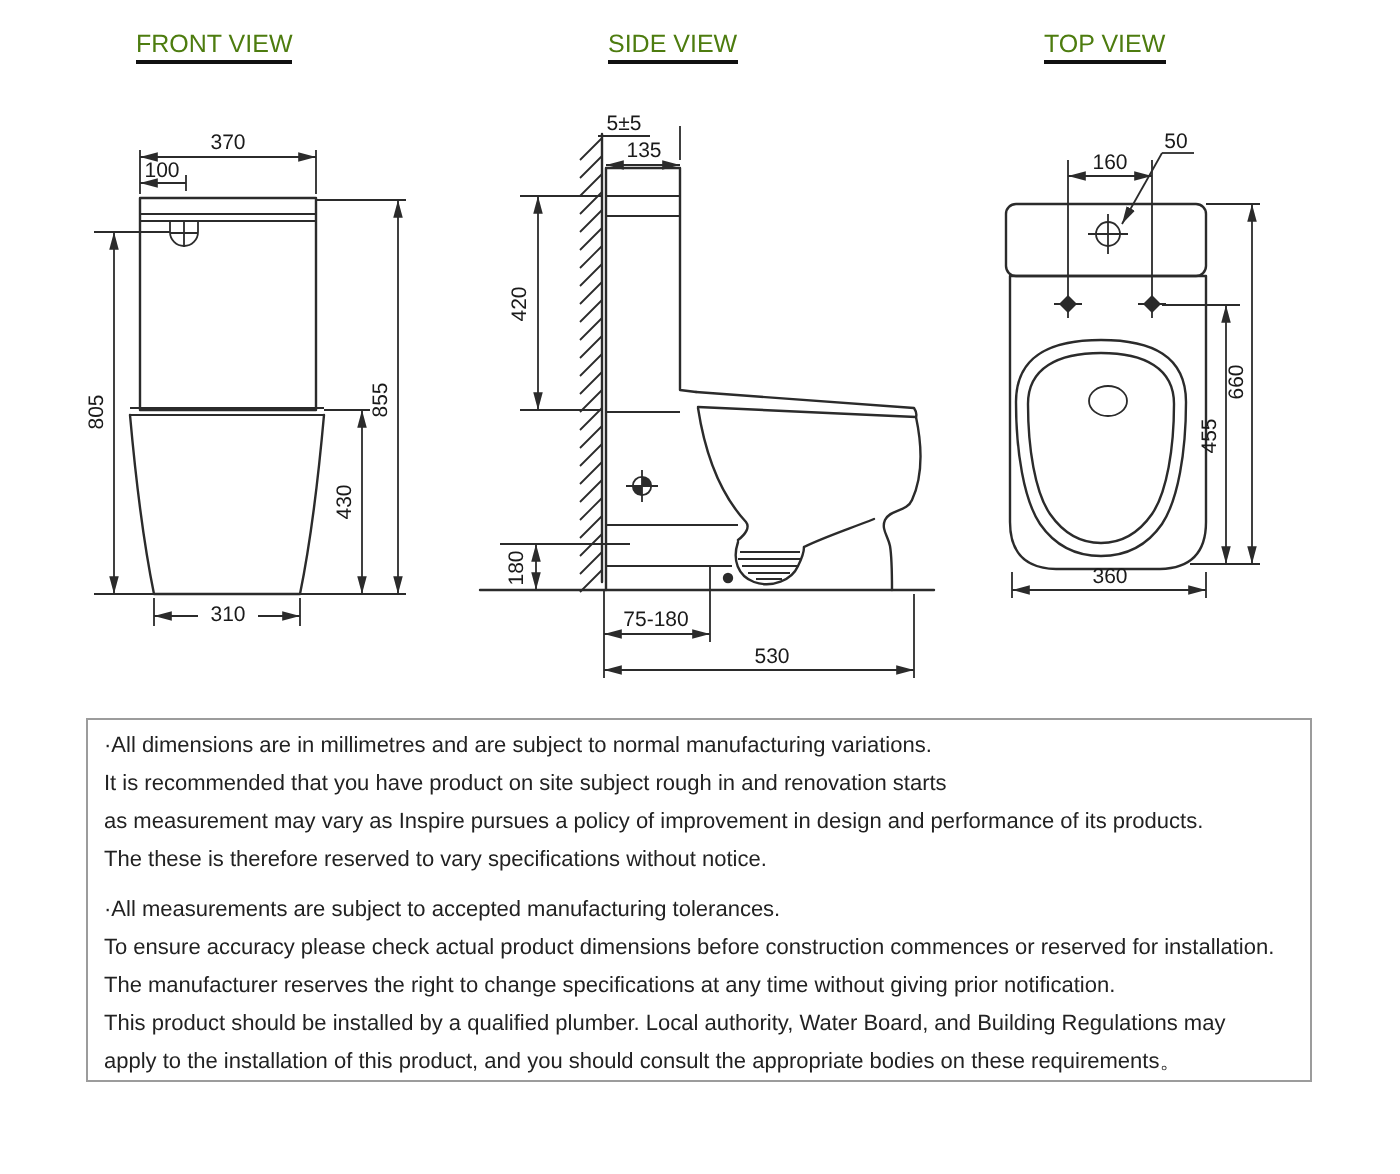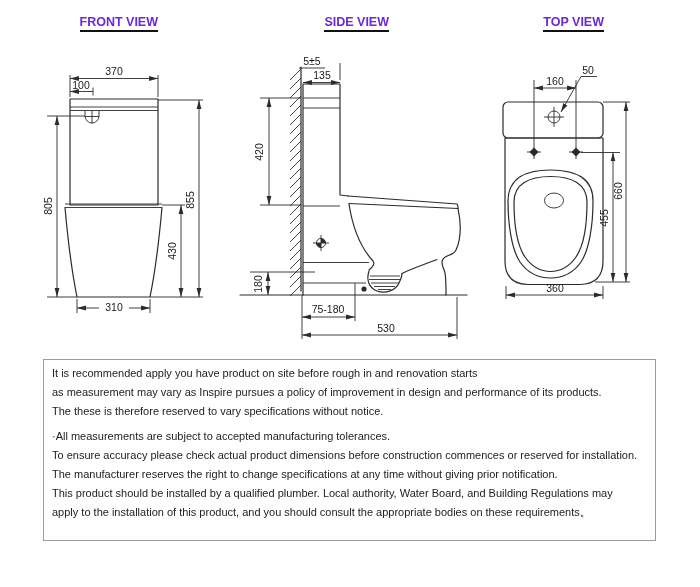--- a/index.html
+++ b/index.html
@@ -1,19 +1,19 @@
 <!DOCTYPE html>
 <html><head>
 <meta charset="utf-8">
 <style>
   html,body{margin:0;padding:0;background:#fff;}
   #page{position:relative;width:700px;height:587px;background:#ffffff;overflow:hidden;
         font-family:"Liberation Sans","DejaVu Sans",sans-serif;color:#1a1a1a;}
-  .view-title{position:absolute;top:15px;font-size:12.5px;font-weight:bold;color:#6d28d9;
-        text-align:right;}
+  .view-title{position:absolute;top:15px;font-size:12.5px;font-weight:normal;color:#4d7c0f;
+        text-align:left;}
   .view-title span{display:inline-block;border-bottom:2px solid #111;padding-bottom:1px;}
   svg{position:absolute;overflow:visible;}
   svg .outline{fill:none;stroke:#2b2b2b;stroke-width:1.2;stroke-linecap:round;stroke-linejoin:round;}
   svg .thin{fill:none;stroke:#2b2b2b;stroke-width:0.9;stroke-linecap:butt;}
   svg .dim{fill:none;stroke:#2b2b2b;stroke-width:0.9;}
   svg text{fill:#1a1a1a;font-family:"Liberation Sans","DejaVu Sans",sans-serif;font-size:10.5px;}
   svg .fill{fill:#2b2b2b;stroke:none;}
   #notes-box{position:absolute;left:43px;top:359px;width:595px;height:172px;
         border:1px solid #9c9c9c;padding:4px 8px;font-size:11px;line-height:19px;color:#222;}
   #notes-box .para2{margin-top:6px;}
@@ -223,21 +223,22 @@
 
     <g>
       <path class="dim" d="M21,226 V239 M118,226 V239"></path>
       <line class="dim" x1="21" y1="235" x2="118" y2="235" marker-start="url(#tv-ar)" marker-end="url(#tv-ar)"></line>
       <text x="70" y="231.5" text-anchor="middle">360</text>
     </g>
   </svg>
 
   <div id="notes-box">
     <div class="para1">
-      <div class="note-line">It is recommended apply you have product on site before rough in and renovation starts</div>
+      <div class="note-line">·All dimensions are in millimetres and are subject to normal manufacturing variations.</div>
+      <div class="note-line">It is recommended that you have product on site subject rough in and renovation starts</div>
       <div class="note-line">as measurement may vary as Inspire pursues a policy of improvement in design and performance of its products.</div>
       <div class="note-line">The these is therefore reserved to vary specifications without notice.</div>
     </div>
     <div class="para2">
       <div class="note-line">·All measurements are subject to accepted manufacturing tolerances.</div>
       <div class="note-line">To ensure accuracy please check actual product dimensions before construction commences or reserved for installation.</div>
       <div class="note-line">The manufacturer reserves the right to change specifications at any time without giving prior notification.</div>
       <div class="note-line">This product should be installed by a qualified plumber. Local authority, Water Board, and Building Regulations may</div>
       <div class="note-line">apply to the installation of this product, and you should consult the appropriate bodies on these requirements。</div>
     </div>

